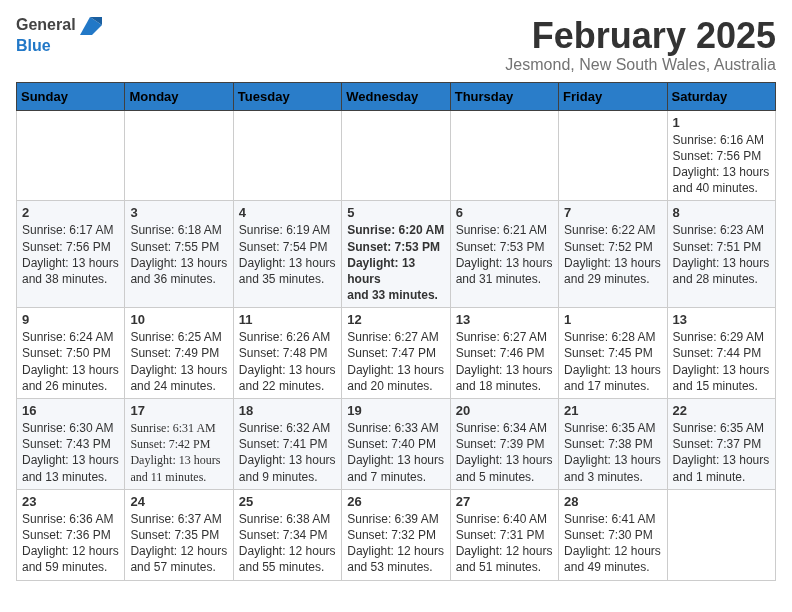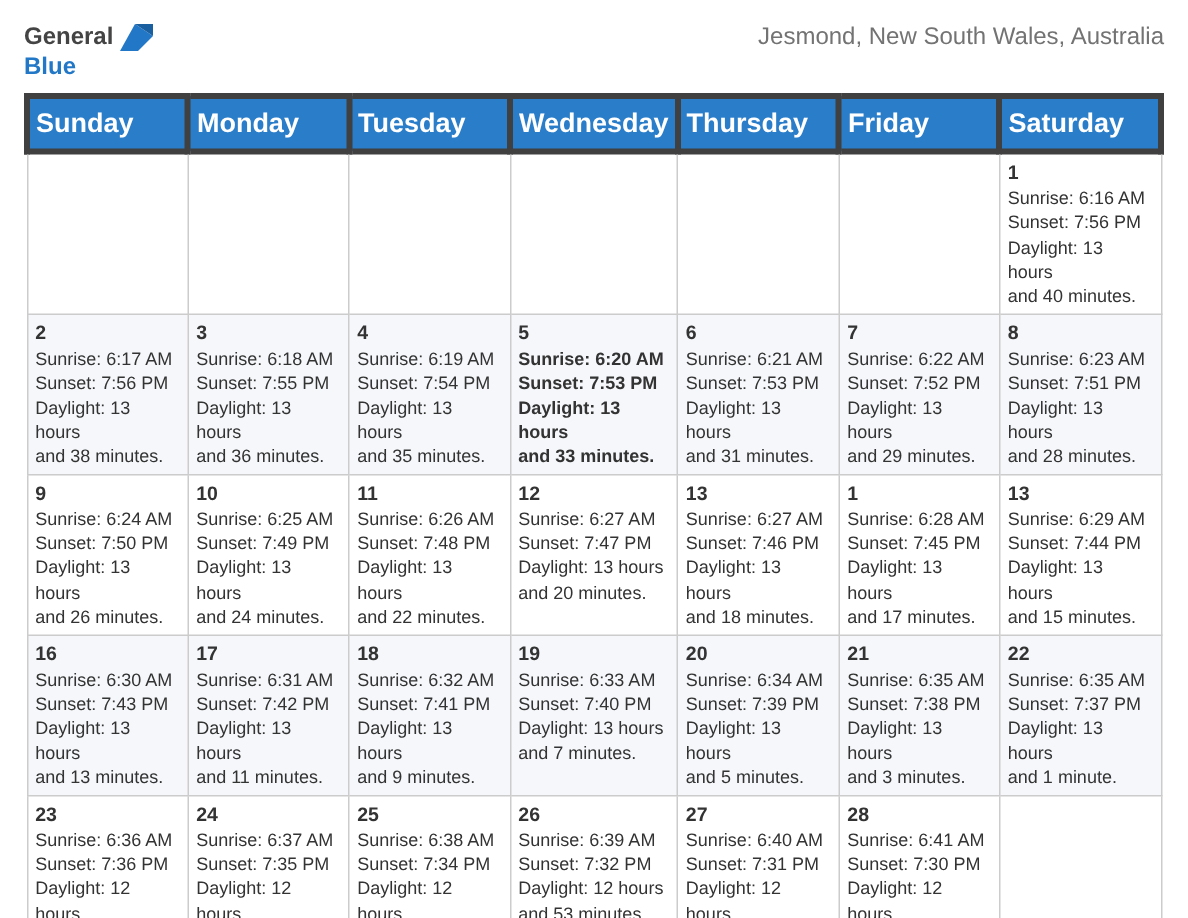--- a/index.html
+++ b/index.html
@@ -34,26 +34,26 @@
       font-size: 16px;
       color: #737373;
     }
     .calendar {
       width: 100%;
       border-collapse: collapse;
       border: 1px solid #ccc;
     }
     .calendar th {
       background: #2a7dc9;
-      color: #ffffff;
-      font-size: 18px;
+      color: #000000;
+      font-size: 13px;
       font-weight: bold;
       padding: 6px 4px;
       text-align: left;
-      border: 4px solid #404040;
+      border: 1px solid #404040;
     }
     .calendar td {
       vertical-align: top;
       border: 1px solid #ccc;
       padding: 4px 5px;
       width: calc(100% / 7);
       min-height: 85px;
       font-size: 11px;
       color: #333;
       background: #fff;
@@ -100,20 +100,21 @@
           <svg style="display:inline;vertical-align:middle;" width="22" height="18" viewBox="0 0 22 18">
             <polygon points="0,18 10,0 22,8 12,18" fill="#2278c7"></polygon>
             <polygon points="10,0 22,8 22,0" fill="#1a5fa0"></polygon>
           </svg>
         </div>
         <div class="logo-line2">Blue</div>
       </div>
     </div>
   </div>
   <div class="title-block">
+    <div class="month-year">February 2025</div>
     <div class="location">Jesmond, New South Wales, Australia</div>
   </div>
 </div>
 
 <table class="calendar">
   <thead>
     <tr>
     <th>Sunday</th>
         <th>Monday</th>
         <th>Tuesday</th>
@@ -244,21 +245,21 @@
       <tr>
         <td>
           <span class="day-number">16</span>
           <div class="day-info" style="white-space: pre-line;">Sunrise: 6:30 AM
 Sunset: 7:43 PM
 Daylight: 13 hours
 and 13 minutes.</div>
         </td>
         <td>
           <span class="day-number">17</span>
-          <div class="day-info" style="white-space: pre-line;">Sunrise: 6:31 AM
+          <div class="day-info" style="white-space: pre-line; font-family: Liberation Serif, serif;">Sunrise: 6:31 AM
 Sunset: 7:42 PM
 Daylight: 13 hours
 and 11 minutes.</div>
         </td>
         <td>
           <span class="day-number">18</span>
           <div class="day-info" style="white-space: pre-line;">Sunrise: 6:32 AM
 Sunset: 7:41 PM
 Daylight: 13 hours
 and 9 minutes.</div>

